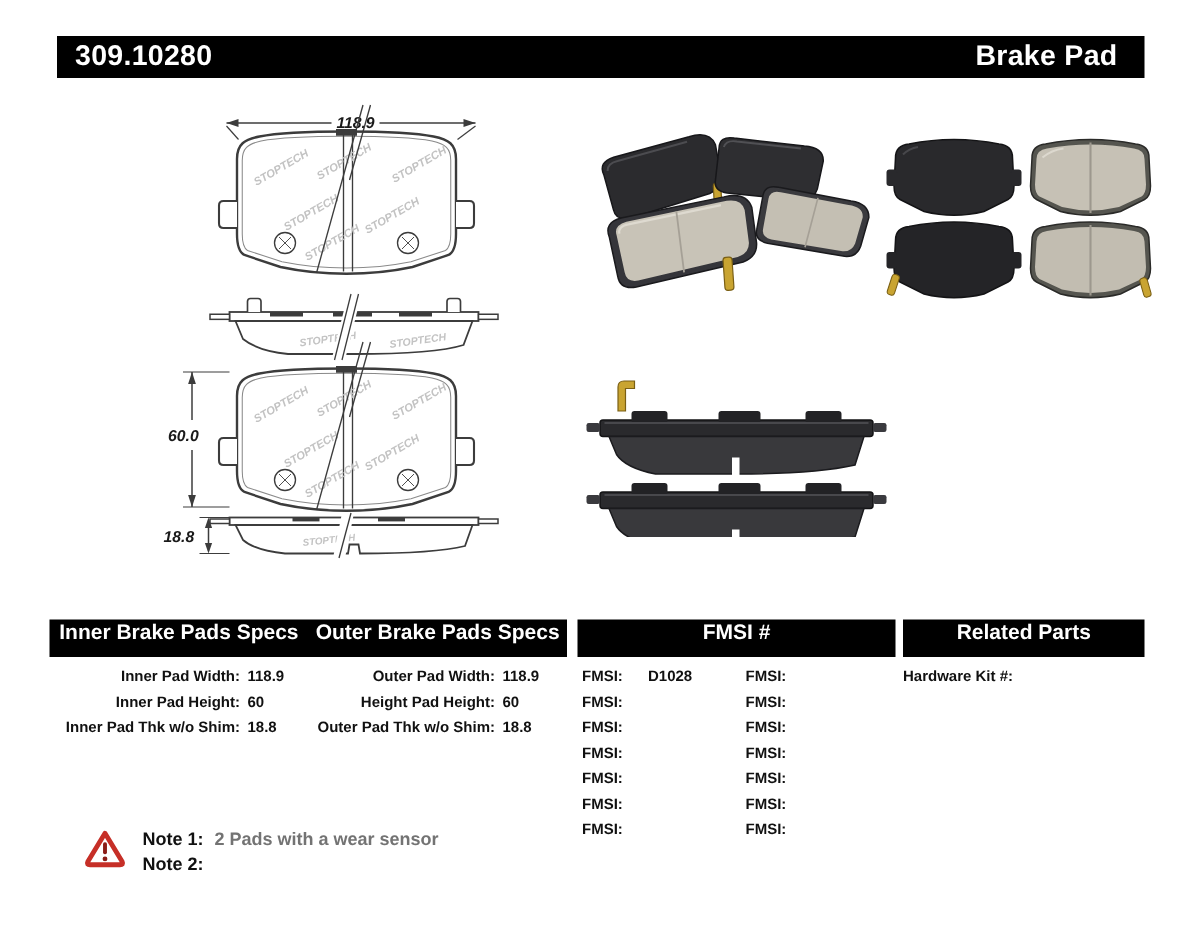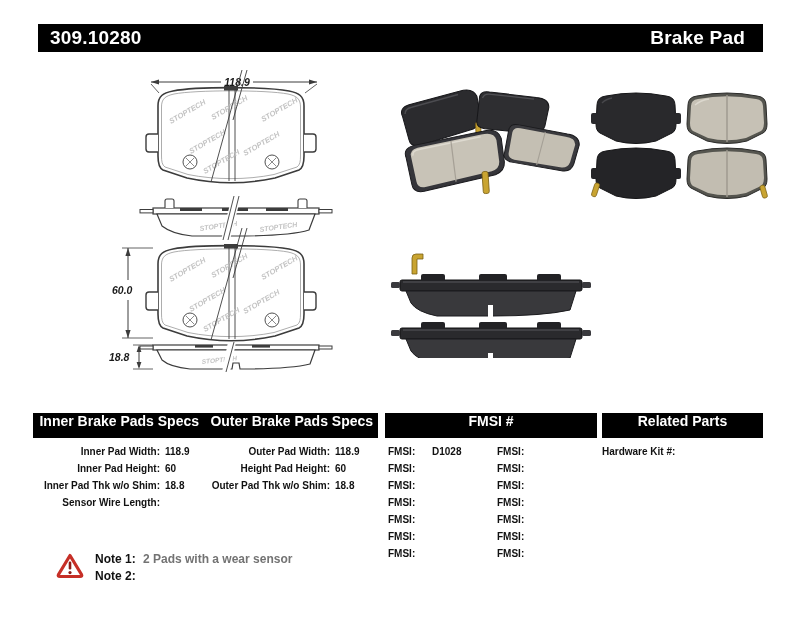--- a/index.html
+++ b/index.html
@@ -260,24 +260,20 @@
         <span class="val">118.9</span>
       </div>
     <div class="srow">
         <span class="lbl">Inner Pad Height:</span>
         <span class="val">60</span>
       </div>
     <div class="srow">
         <span class="lbl">Inner Pad Thk w/o Shim:</span>
         <span class="val">18.8</span>
       </div>
-    <div class="srow">
-        <span class="lbl">Sensor Wire Length:</span>
-        <span class="val"></span>
-      </div>
   </div>
 
   <div class="speccol" id="col-outer">
     <div class="srow">
         <span class="lbl">Outer Pad Width:</span>
         <span class="val">118.9</span>
       </div>
     <div class="srow">
         <span class="lbl">Height Pad Height:</span>
         <span class="val">60</span>

